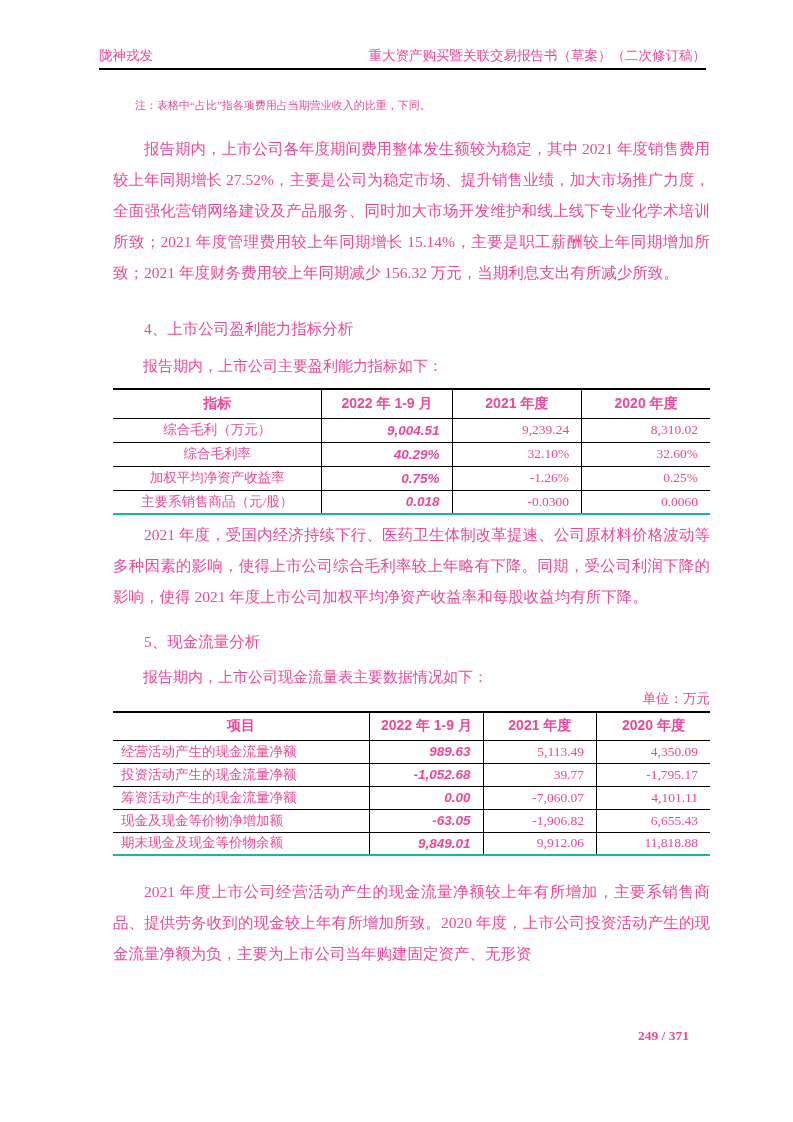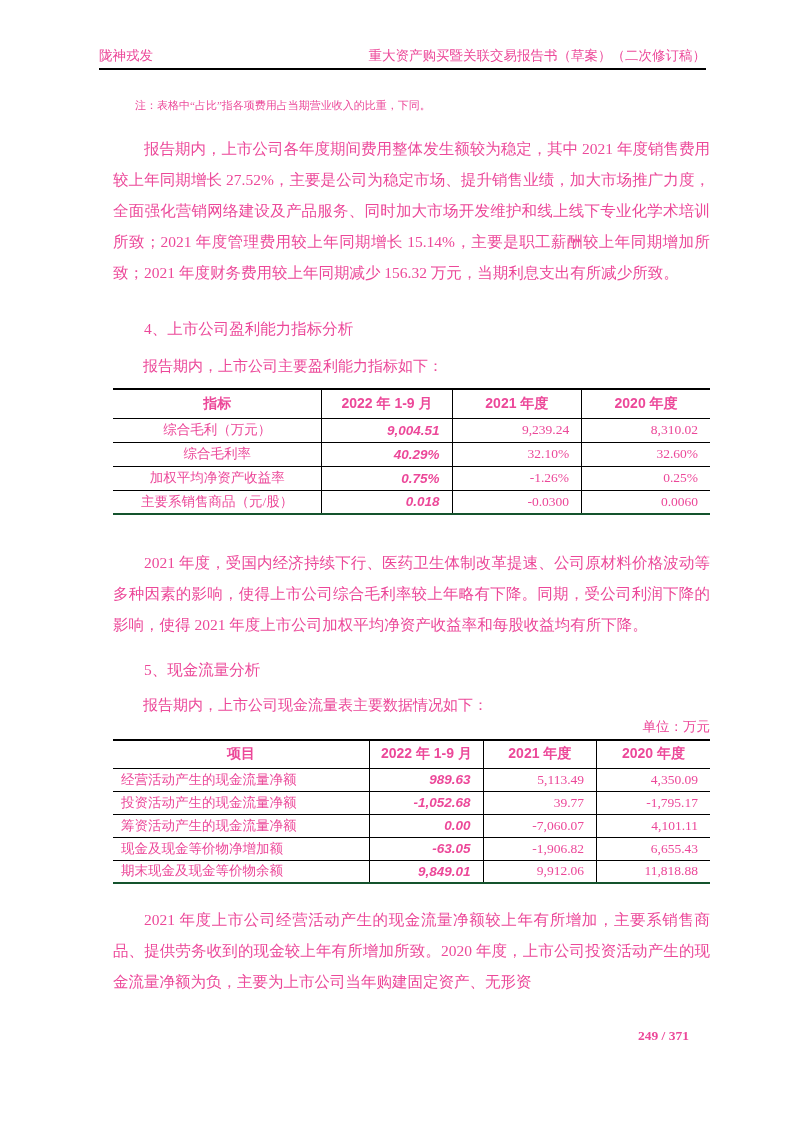--- a/index.html
+++ b/index.html
@@ -47,37 +47,37 @@
     line-height: 16px;
     text-indent: 2em;
   }
   .heading-4 { margin-top: 33px; }
   .intro-line {
     font-size: 15px;
     line-height: 16px;
     text-indent: 2em;
   }
   .intro-profit { margin-top: 21px; }
-  .para-margin-analysis { margin-top: 32px; }
+  .para-margin-analysis { margin-top: 4px; }
   .heading-5 { margin-top: 22px; }
   .intro-cash { margin-top: 19px; }
   .unit-label {
     margin-top: 6px;
     font-size: 13.5px;
     line-height: 16px;
     text-align: right;
   }
   .para-cash-analysis { margin-top: 20px; }
 
   table {
     width: 100%;
     border-collapse: collapse;
     table-layout: fixed;
     border-top: 2px solid #000;
-    border-bottom: 2px solid #14532d;
+    border-bottom: 2px solid #14b8a6;
   }
   .profit-table { margin-top: 14px; }
   .cashflow-table { margin-top: 4px; }
   th, td {
     border-bottom: 1px solid #000;
     vertical-align: middle;
     font-size: 13.5px;
     overflow: hidden;
     white-space: nowrap;
   }

